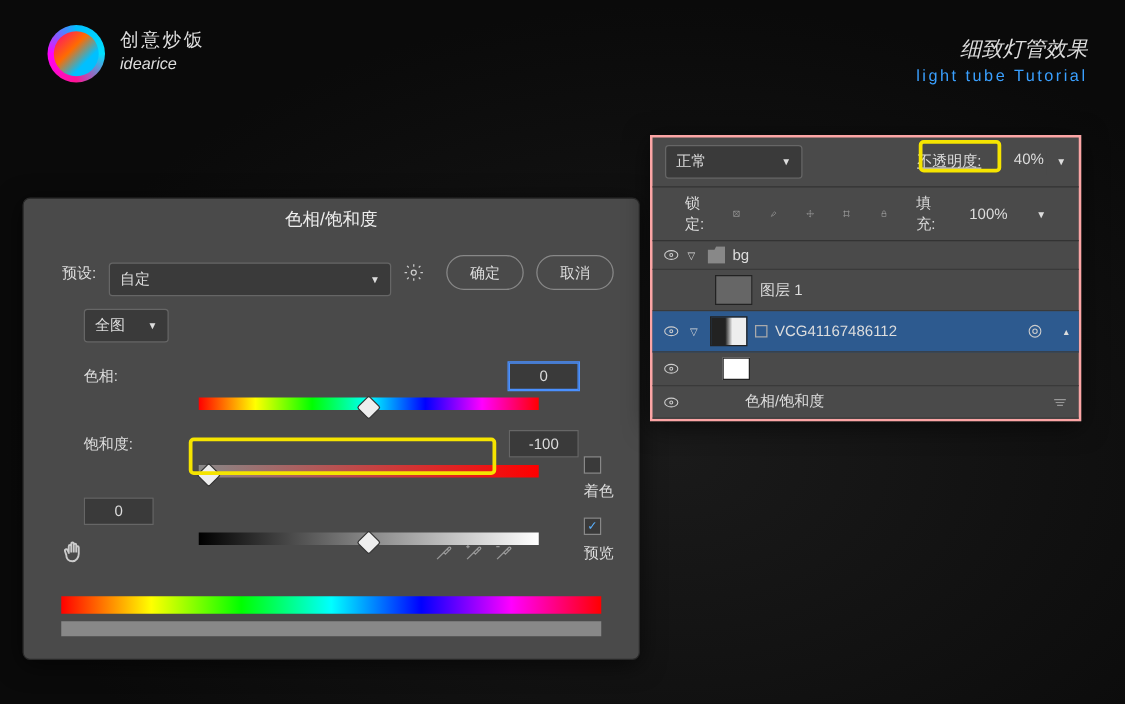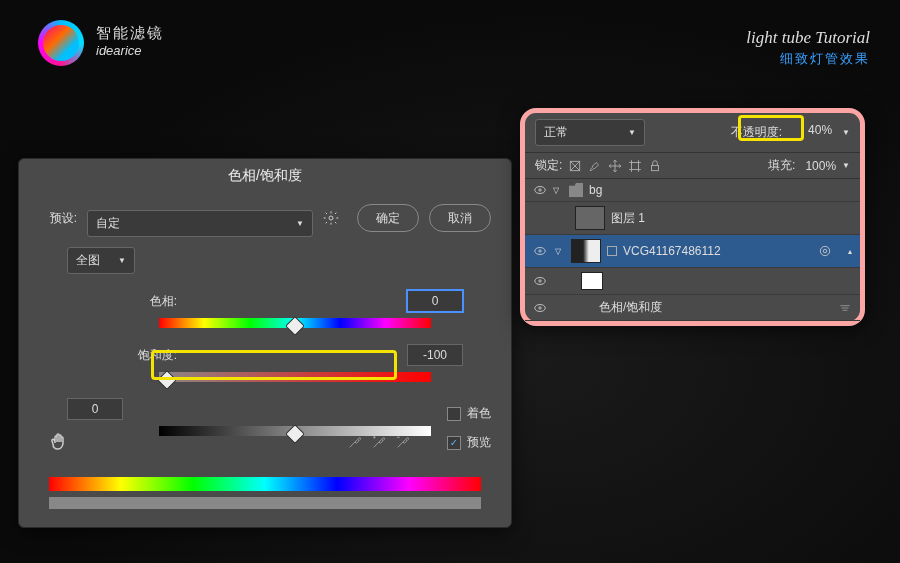--- a/index.html
+++ b/index.html
@@ -22,49 +22,49 @@
 .lbl { min-width:38px; text-align:right; }
 .select { background:#3a3a3a; border:1px solid #666; border-radius:3px; padding:4px 8px; display:flex; align-items:center; justify-content:space-between; }
 .select.preset { flex:1;margin-top:11px; }
 .gear { width:16px; height:16px; }
 .btn { width:62px; height:28px; border:1px solid #888; border-radius:14px; background:#4a4a4a; display:flex; align-items:center; justify-content:center; cursor:pointer; }
 .master-row { padding:4px 48px; }
 .master-sel { width:68px; }
 
 .slider-group { padding:0 48px; }
 .srow { display:flex; align-items:center; justify-content:space-between; margin-top:12px; }
-.srow .sl { width:130px; text-align:right; padding-right:20px; }
+.srow .sl { width:130px; padding-right:20px; }
 .num { width:56px; height:22px; background:#3a3a3a; border:1px solid #666; text-align:center; line-height:20px; }
 .num.active { border:1px solid #4a90ff; outline:1px solid #4a90ff; }
 .track { position:relative; height:14px; margin:6px 32px 0 92px; }
 .t-hue { height:10px; background:linear-gradient(90deg,#ff0000,#ffff00,#00ff00,#00ffff,#0000ff,#ff00ff,#ff0000); }
 .t-sat { height:10px; background:linear-gradient(90deg,#888,#ff0000); }
 .t-light { height:10px; background:linear-gradient(90deg,#000,#888,#fff); }
 .thumb { position:absolute; top:1px; width:14px; height:14px; background:#eee; border:1px solid #333; transform:translateX(-50%) rotate(45deg); border-radius:2px; }
 .hl-box { border:3px solid #f5e400; border-radius:4px; position:absolute; pointer-events:none; }
 
 .opts { position:absolute; right:20px; bottom:76px; display:flex; flex-direction:column; gap:12px; }
-.chk { display:flex; align-items:center; gap:6px; }
+.chk { display:flex; gap:6px;flex-direction:column; }
 .chk .box { width:14px; height:14px; border:1px solid #888; background:#3a3a3a; display:flex; align-items:center; justify-content:center; }
 .chk .box.on::after { content:"✓"; font-size:10px; color:#5ab0ff; }
 .hand { position:absolute; left:28px; bottom:72px; width:24px; height:24px; }
 .eyedrops { position:absolute; right:100px; bottom:74px; display:flex; gap:8px; }
 .eyedrops span { opacity:.6; }
 
 .hue-strip { position:absolute; left:30px; right:30px; bottom:36px; height:14px; background:linear-gradient(90deg,#ff0000,#ffff00,#00ff00,#00ffff,#0000ff,#ff00ff,#ff0000); }
 .gray-strip { position:absolute; left:30px; right:30px; bottom:18px; height:12px; background:#888; }
 
 
-.panel { position:absolute; top:108px; left:520px; width:345px; background:#4a4a4a; border:5px solid #fca5a5; border-radius:16px; box-shadow:0 4px 20px rgba(0,0,0,.6); }
+.panel { position:absolute; top:108px; left:520px; width:345px; background:#4a4a4a; border:2px solid #fca5a5; border-radius:0; box-shadow:0 4px 20px rgba(0,0,0,.6); }
 .p-top { display:flex; align-items:center; padding:6px 10px; gap:8px; border-bottom:1px solid #333; }
 .blend { width:110px; }
-.opac-lbl { margin-left:auto; }
+.opac-lbl { margin-left:auto;text-decoration:underline; }
 .opac-val { width:44px; height:20px; background:#4a4a4a; border:none; text-align:right; padding-right:2px; }
 .caret { font-size:8px; }
-.p-lock { display:flex; align-items:center; padding:4px 10px; gap:6px; border-bottom:1px solid #333; font-size:11px;justify-content:flex-end; }
+.p-lock { display:flex; align-items:center; padding:4px 26px; gap:23px; border-bottom:1px solid #333; font-size:11px;justify-content:flex-end; }
 .icon { width:14px; height:14px; opacity:.8; }
 .fill-val { margin-left:4px; }
 
 .layer { display:flex; align-items:center; padding:4px 8px; gap:6px; border-bottom:1px solid #3a3a3a; position:relative; }
 .layer.sel { background:#2d5a8f; }
 .eye { width:14px; height:14px; }
 .tw { width:10px; font-size:8px; }
 .thumb-img { width:30px; height:24px; background:#888; border:1px solid #222; }
 .thumb-sm { width:22px; height:18px; background:#fff; border:1px solid #222; }
 .folder { width:14px; height:14px; background:#888; clip-path:polygon(0 20%,40% 20%,50% 0,100% 0,100% 100%,0 100%); }
@@ -79,26 +79,26 @@
 
 svg { fill:none; stroke:#ccc; stroke-width:1.5; }
 </style>
 </head>
 <body>
 
 <div class="logo">
     <div class="logo-inner"></div>
   </div>
 <div class="brand">
-  <div>智能滤镜</div>
+  <div>创意炒饭</div>
   <div>idearice</div>
 </div>
 <div class="title-r">
+  <div>细致灯管效果</div>
   <div>light tube Tutorial</div>
-  <div>细致灯管效果</div>
 </div>
 
 <div class="dlg">
   <div class="dlg-title">色相/饱和度</div>
 
   <div class="row">
     <span class="lbl">预设:</span>
     <div class="select preset">
       <span>自定</span>
       <span class="caret">▼</span>

